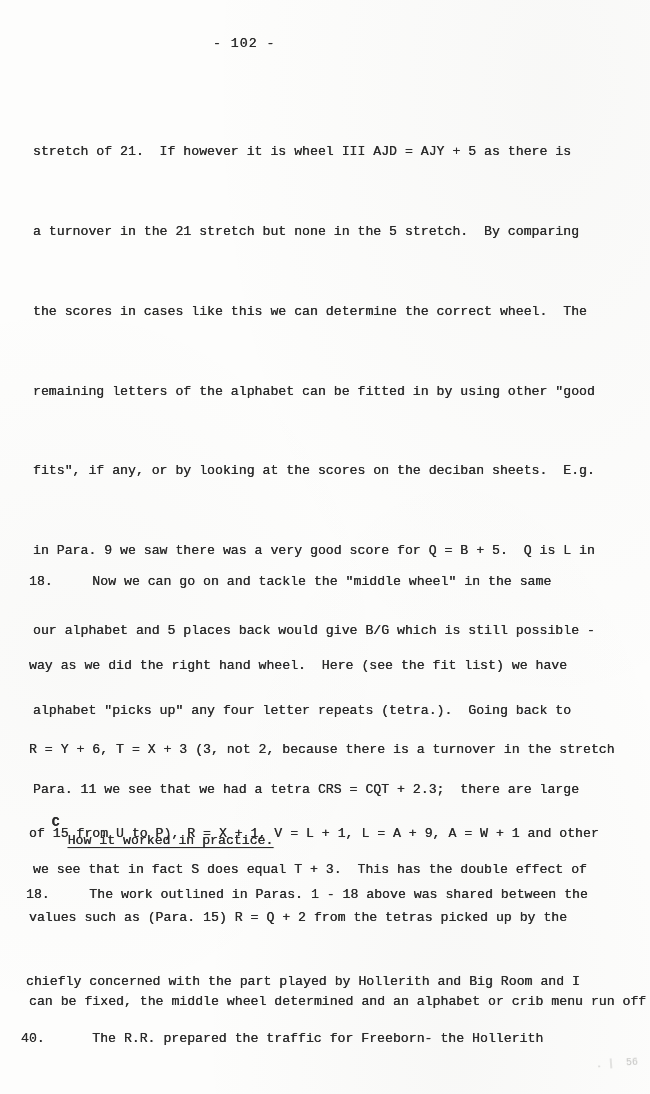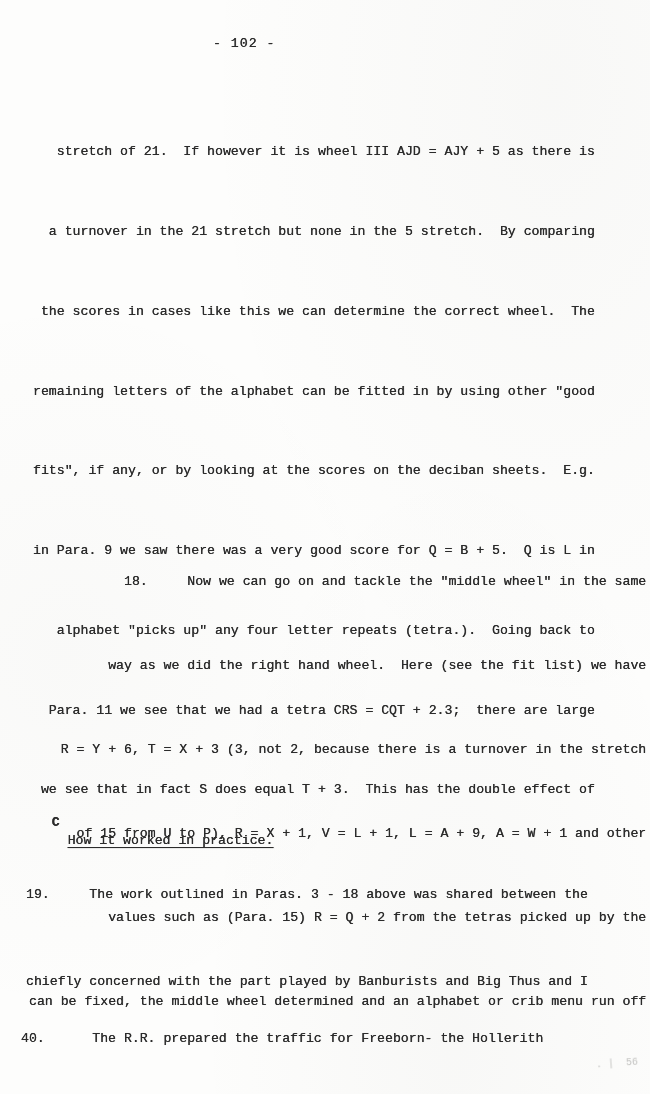--- a/index.html
+++ b/index.html
@@ -34,21 +34,21 @@
     position: absolute;
     top: 36px;
     left: 213px;
     letter-spacing: 1px;
     white-space: pre;
   }
   .para {
     position: absolute;
     white-space: pre;
   }
-  .ln { white-space: pre; text-align: right; }
+  .ln { white-space: pre; }
   #para-intro { top: 86px;  left: 33px; line-height: 26.6px; }
   #para-18    { top: 512px; left: 29px; line-height: 28px;   }
   #para-19    { top: 822px; left: 26px; line-height: 29px;   }
   #para-20    { top: 964px; left: 21px; line-height: 30px;   }
   .heading-row {
     position: absolute;
     top: 796px;
     left: 20px;
     line-height: 18px;
     white-space: pre;
@@ -82,20 +82,21 @@
 
   <div class="pageno">- 102 -</div>
 
   <div class="para" id="para-intro">
     <div class="ln">stretch of 21.  If however it is wheel III AJD = AJY + 5 as there is</div>
     <div class="ln">a turnover in the 21 stretch but none in the 5 stretch.  By comparing</div>
     <div class="ln">the scores in cases like this we can determine the correct wheel.  The</div>
     <div class="ln">remaining letters of the alphabet can be fitted in by using other "good</div>
     <div class="ln">fits", if any, or by looking at the scores on the deciban sheets.  E.g.</div>
     <div class="ln">in Para. 9 we saw there was a very good score for Q = B + 5.  Q is L in</div>
+    <div class="ln">our alphabet and 5 places back would give B/G which is still possible -</div>
     <div class="ln">alphabet "picks up" any four letter repeats (tetra.).  Going back to</div>
     <div class="ln">Para. 11 we see that we had a tetra CRS = CQT + 2.3;  there are large</div>
     <div class="ln">we see that in fact S does equal T + 3.  This has the double effect of</div>
     
     
   </div>
 
   <div class="para" id="para-18">
     <div class="ln">18.     Now we can go on and tackle the "middle wheel" in the same</div>
     <div class="ln">way as we did the right hand wheel.  Here (see the fit list) we have</div>
@@ -106,22 +107,22 @@
     
     
   </div>
 
   <div class="heading-row">
     <span class="margin-letter">C</span>
     <span class="heading-text">How it worked in practice.</span>
   </div>
 
   <div class="para" id="para-19">
-    <div class="ln">19.     The work outlined in Paras. 3 - 18 above was shared between the</div>
-    <div class="ln">chiefly concerned with the part played by Banburists and Big Thus and I</div>
+    <div class="ln">18.     The work outlined in Paras. 1 - 18 above was shared between the</div>
+    <div class="ln">chiefly concerned with the part played by Hollerith and Big Room and I</div>
     
   </div>
 
   <div class="para" id="para-20">
     <div class="ln">40.      The R.R. prepared the traffic for Freeborn- the Hollerith</div>
     
   </div>
 
   <div class="footer-mark">. |  56</div>
 

